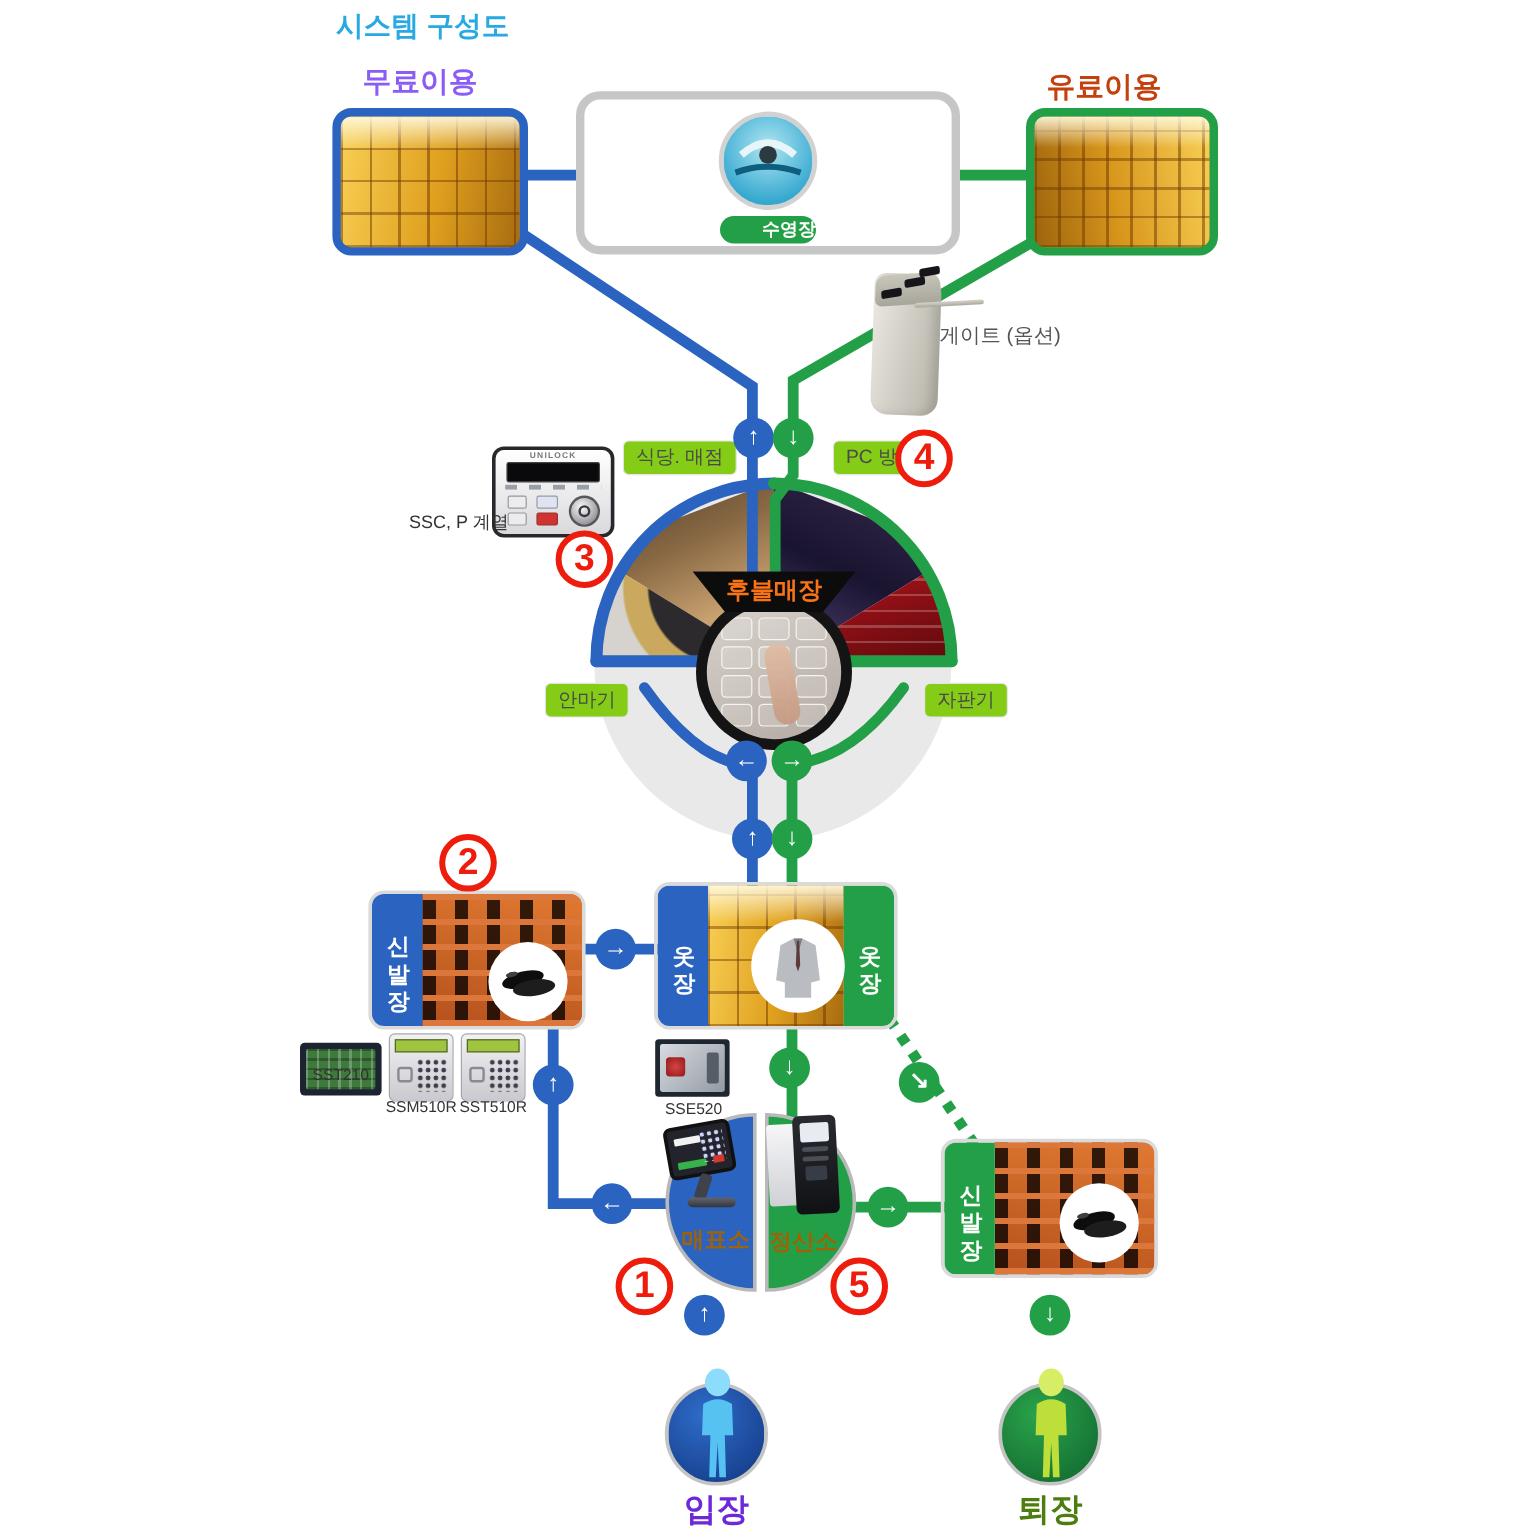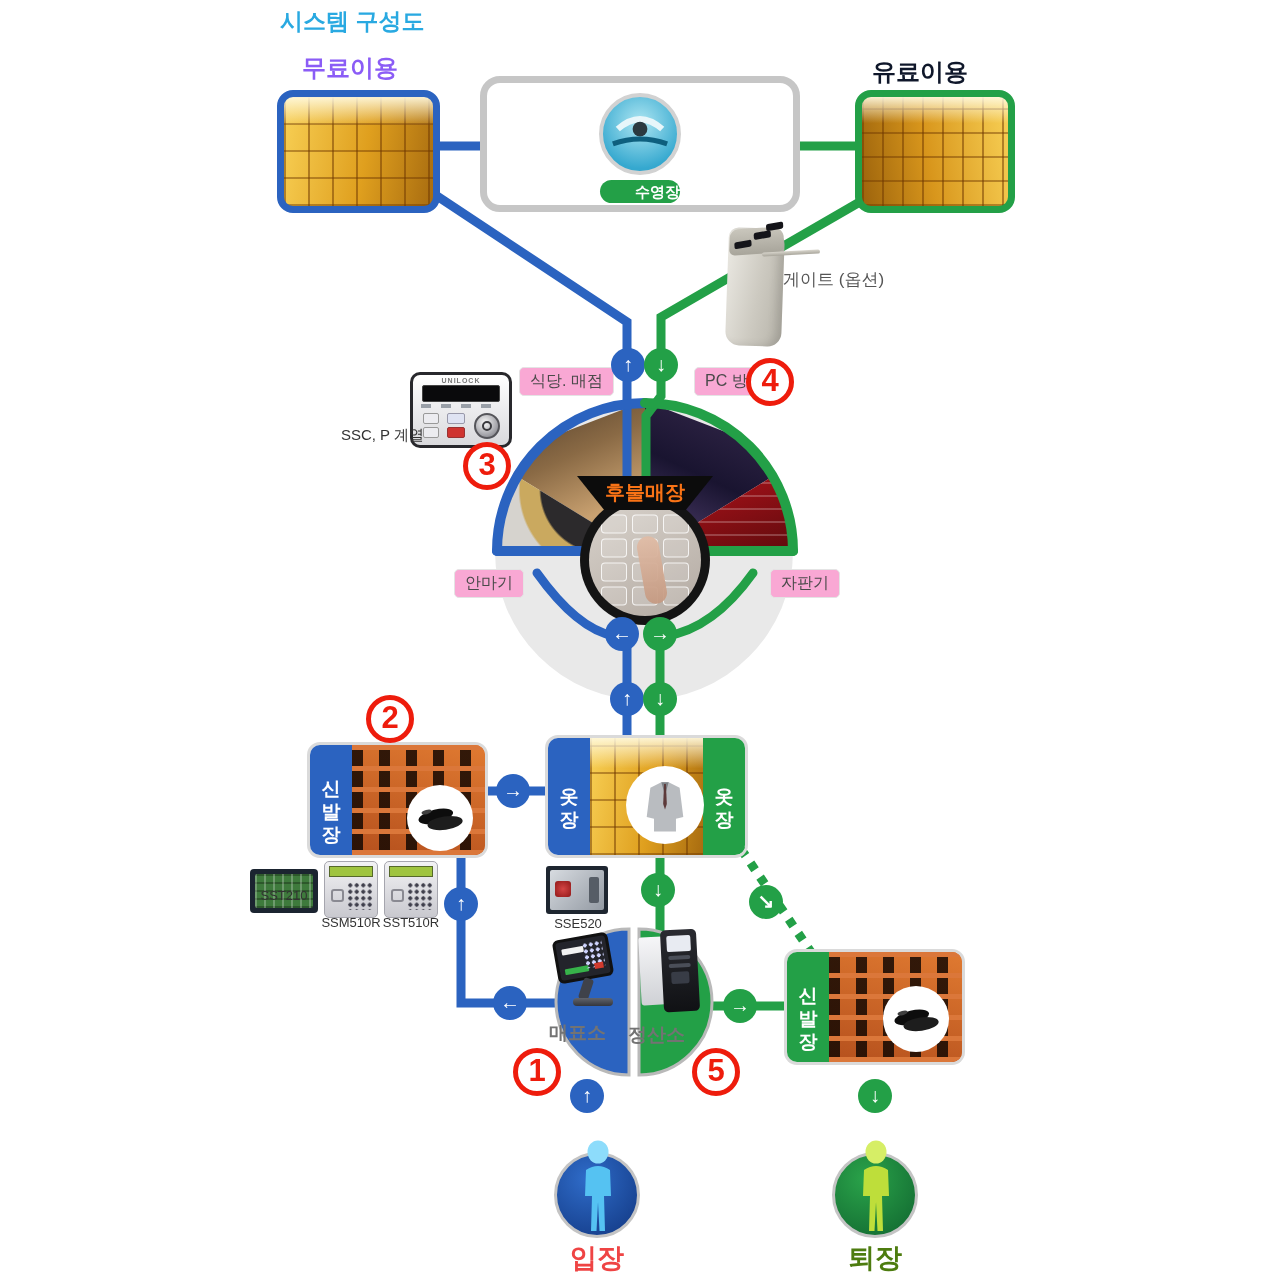--- a/index.html
+++ b/index.html
@@ -3,21 +3,21 @@
 <meta charset="utf-8">
 <style>
   html,body{margin:0;padding:0;background:#fff}
   *{box-sizing:border-box}
   #stage{position:relative;width:1280px;height:1280px;background:#fff;overflow:hidden;
          font-family:"Liberation Sans",sans-serif}
   .abs{position:absolute}
 
   .page-title{position:absolute;left:280px;top:6px;font-size:23px;font-weight:bold;color:#29a9e1}
   .free-label{position:absolute;left:298px;top:52px;width:104px;text-align:center;font-size:24px;font-weight:bold;color:#8b5cf6}
-  .paid-label{position:absolute;left:868px;top:56px;width:104px;text-align:center;font-size:24px;font-weight:bold;color:#0f172a}
+  .paid-label{position:absolute;left:868px;top:56px;width:104px;text-align:center;font-size:24px;font-weight:bold;color:#c2410c}
 
   .photo-box{position:absolute;border-radius:16px;overflow:hidden}
   .blue-frame{border:7px solid #2b63c0}
   .green-frame{border:7px solid #23a047}
   .amber{background-color:#e8a81f;background-image:
      linear-gradient(180deg,rgba(255,250,225,.92) 0,rgba(255,250,225,0) 26%),
      repeating-linear-gradient(90deg,rgba(110,55,0,.5) 0 2px,rgba(0,0,0,0) 2px 24px),
      repeating-linear-gradient(0deg,rgba(110,55,0,.45) 0 2px,rgba(0,0,0,0) 2px 27px),
      linear-gradient(100deg,#f8d055,#df9f1e 55%,#a86c10)}
   .amber2{background-color:#dd9c24;background-image:
@@ -57,21 +57,21 @@
                 background:linear-gradient(150deg,#d8d2cb,#b3aaa2)}
   .kp-grid{position:absolute;left:50%;top:50%;transform:translate(-50%,-50%);
            display:grid;grid-template-columns:repeat(3,26px);grid-auto-rows:19px;gap:5px}
   .kp-key{border:1px solid rgba(255,255,255,.8);border-radius:4px;background:rgba(255,255,255,.15)}
   .finger{position:absolute;left:52px;top:32px;width:22px;height:68px;border-radius:11px;
           background:linear-gradient(#e0bca6,#c59a82);transform:rotate(-10deg);opacity:.95}
   .banner{position:absolute;left:577px;top:476px;width:136px;height:34px;background:#0c0c0c;
           clip-path:polygon(0 0,100% 0,80% 100%,20% 100%);color:#f97316;font-size:20px;font-weight:bold;
           text-align:center;line-height:32px}
 
-  .chip{position:absolute;background:#f9a8d4;border:1px solid #e4e4e4;border-radius:5px;
+  .chip{position:absolute;background:#84cc16;border:1px solid #e4e4e4;border-radius:5px;
         padding:3px 10px;font-size:16px;color:#4a4a4a;white-space:nowrap}
 
   .marker{position:absolute;width:48px;height:48px;border:5px solid #ee1c0c;border-radius:50%;background:#fff;
           color:#ee1c0c;font-size:31px;font-weight:bold;line-height:36px;text-align:center}
 
   .arrow{position:absolute;width:34px;height:34px;border-radius:50%;color:#fff;font-size:20px;
          font-weight:bold;line-height:33px;text-align:center}
   .a-blue{background:#2b63c0}.a-green{background:#23a047}
 
   .lockerbox{position:absolute;border-radius:10px;overflow:hidden;box-shadow:0 0 0 3px #dadada}
@@ -117,21 +117,21 @@
 
   .gate{position:absolute;left:727px;top:228px;width:56px;height:118px;transform:rotate(2deg)}
   .gate-body{position:absolute;inset:0;background:linear-gradient(100deg,#eceae4,#cdcac1 55%,#b6b3a9);
      border-radius:10px 16px 14px 14px;box-shadow:inset -6px 0 8px rgba(0,0,0,.12)}
   .gate-top{position:absolute;left:1px;top:0;width:54px;height:26px;background:linear-gradient(#c9c6bc,#a8a59b);
      border-radius:8px 12px 6px 6px;transform:skewY(-6deg)}
   .gate-slot{position:absolute;width:17px;height:7px;background:#15151a;border-radius:2px;transform:rotate(-6deg)}
   .gate-arm{position:absolute;left:762px;top:251px;width:58px;height:4px;border-radius:2px;
      background:linear-gradient(#d8d5cc,#a9a69c);transform:rotate(-3deg)}
 
-  .station-text{position:absolute;color:#737373;font-size:19px;font-weight:bold;text-align:left}
+  .station-text{position:absolute;color:#a16207;font-size:19px;font-weight:bold;text-align:right}
   .pos{position:absolute;left:549px;top:934px;width:74px;height:76px}
   .pos-screen{position:absolute;left:6px;top:2px;width:56px;height:44px;background:#23242b;border:3px solid #111;
      border-radius:6px;transform:rotate(-10deg)}
   .pos-ui{position:absolute;left:5px;top:7px;width:22px;height:6px;background:#f2f2f2;border-radius:1px}
   .pos-green{position:absolute;left:5px;top:27px;width:24px;height:6px;background:#37b24a;border-radius:1px}
   .pos-keys{position:absolute;right:4px;top:4px;width:20px;height:26px;
      background-image:radial-gradient(#cfd4ff 1.6px,rgba(0,0,0,0) 2px);background-size:6px 6px}
   .pos-red{position:absolute;right:6px;bottom:6px;width:9px;height:6px;background:#d03a2e}
   .pos-stand{position:absolute;left:32px;top:44px;width:10px;height:22px;background:#3f424a;transform:rotate(18deg);border-radius:3px}
   .pos-base{position:absolute;left:24px;top:64px;width:40px;height:8px;background:linear-gradient(#61646c,#34363c);border-radius:4px}
@@ -373,16 +373,16 @@
       <ellipse cx="23" cy="13" rx="10.5" ry="11.5" fill="#8ddcfb"></ellipse>
       <path d="M11 31 Q23 23 35 31 L36 57 L29 57 L30 92 L24.5 92 L23 63 L21.5 92 L16 92 L17 57 L10 57 Z" fill="#55c2f2"></path>
     </svg>
   </div>
   <div class="pcircle p-green" style="left:832px;top:1152px">
     <svg class="abs" style="left:18px;top:-16px" width="46" height="100" viewBox="0 0 46 100">
       <ellipse cx="23" cy="13" rx="10.5" ry="11.5" fill="#d6ee66"></ellipse>
       <path d="M11 31 Q23 23 35 31 L36 57 L29 57 L30 92 L24.5 92 L23 63 L21.5 92 L16 92 L17 57 L10 57 Z" fill="#bede3a"></path>
     </svg>
   </div>
-  <div class="flow-label" style="left:554px;top:1240px;color:#ef4444">입장</div>
+  <div class="flow-label" style="left:554px;top:1240px;color:#6d28d9">입장</div>
   <div class="flow-label" style="left:832px;top:1240px;color:#4d7c0f">퇴장</div>
 
 </div>
 
 </body></html>

